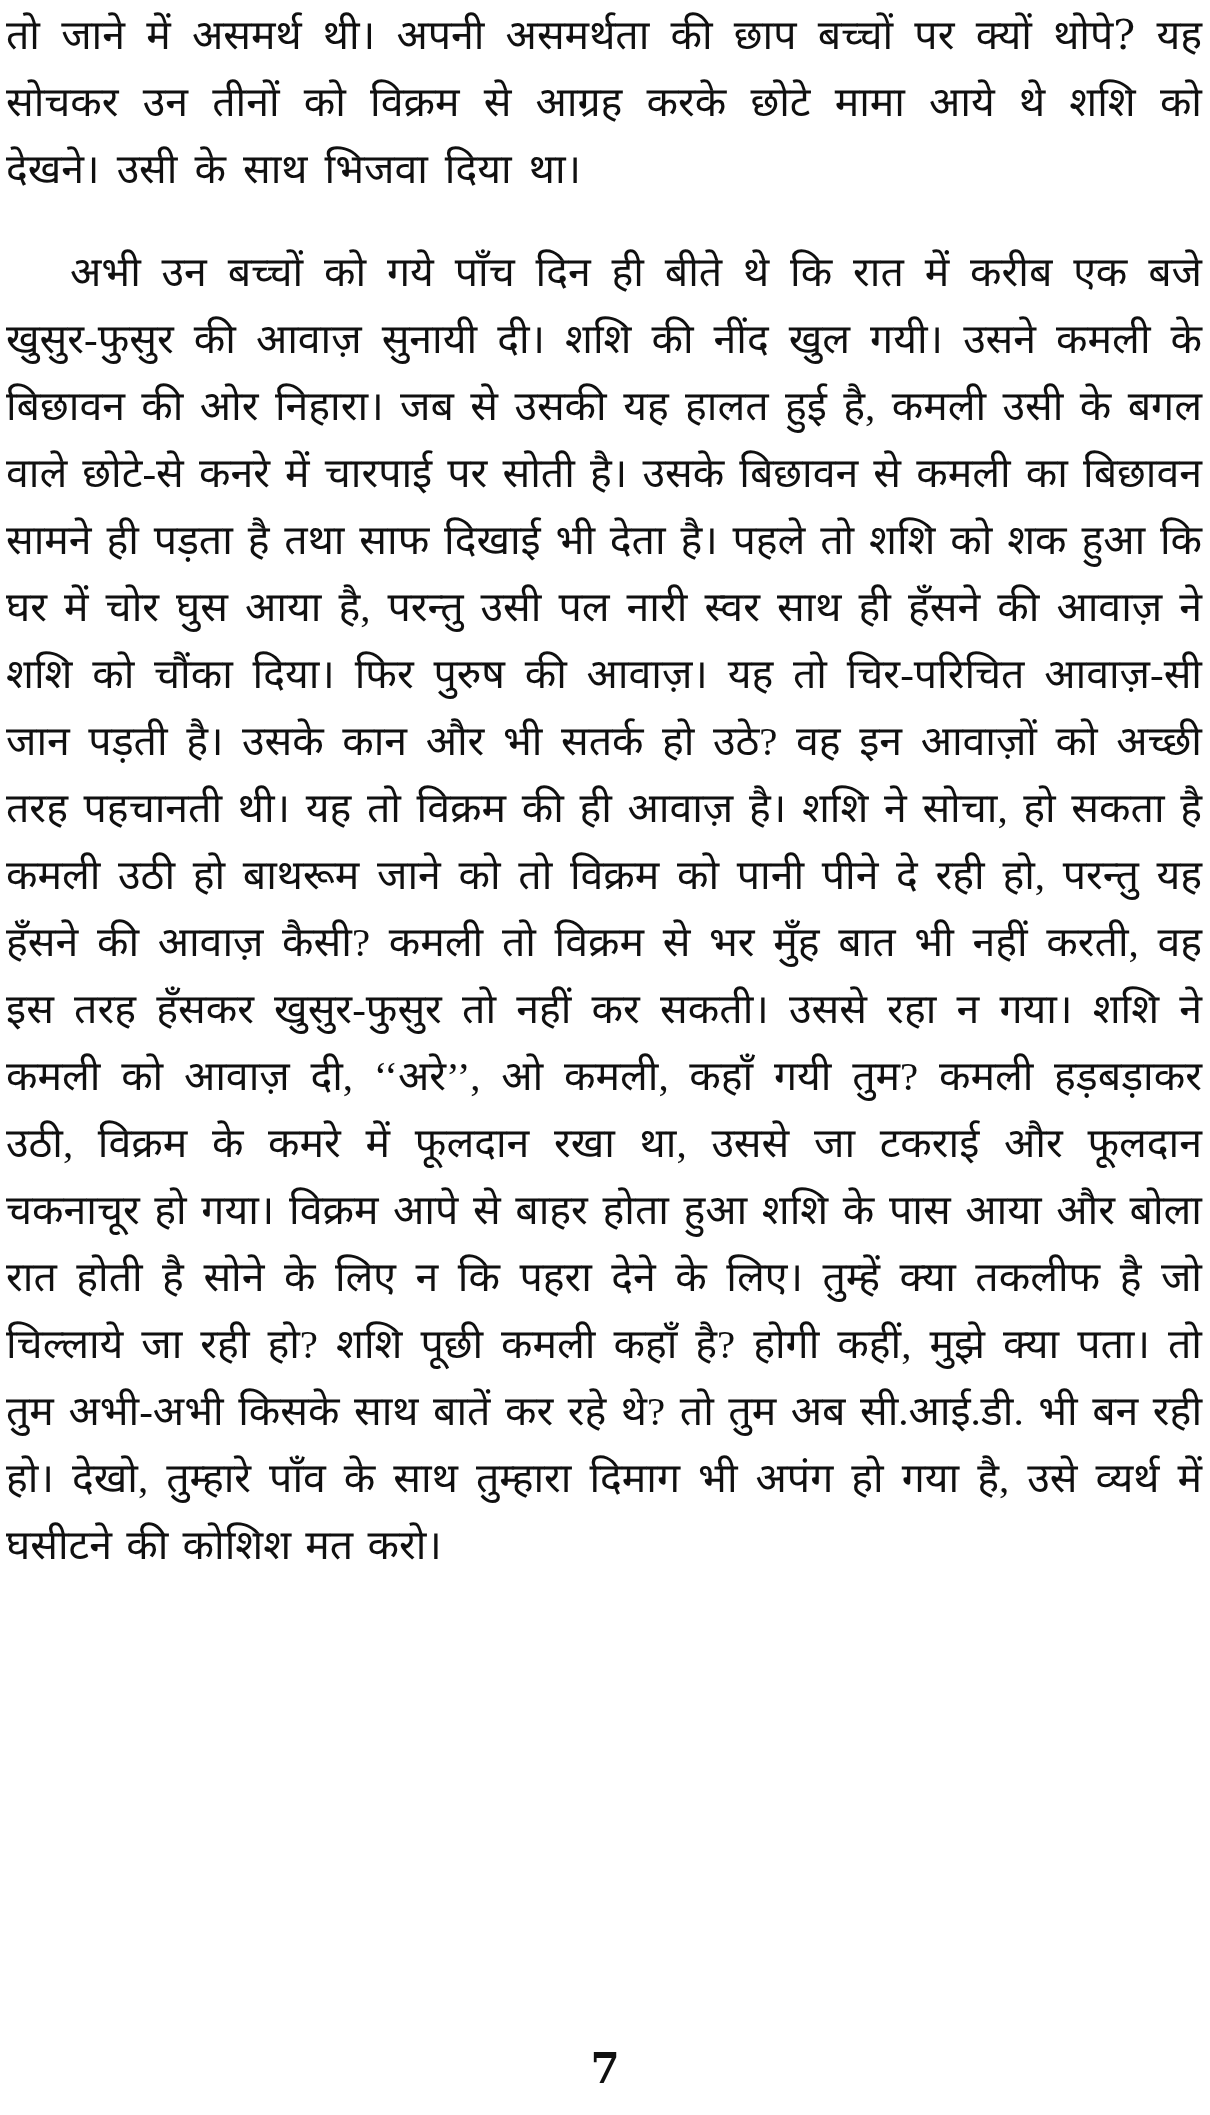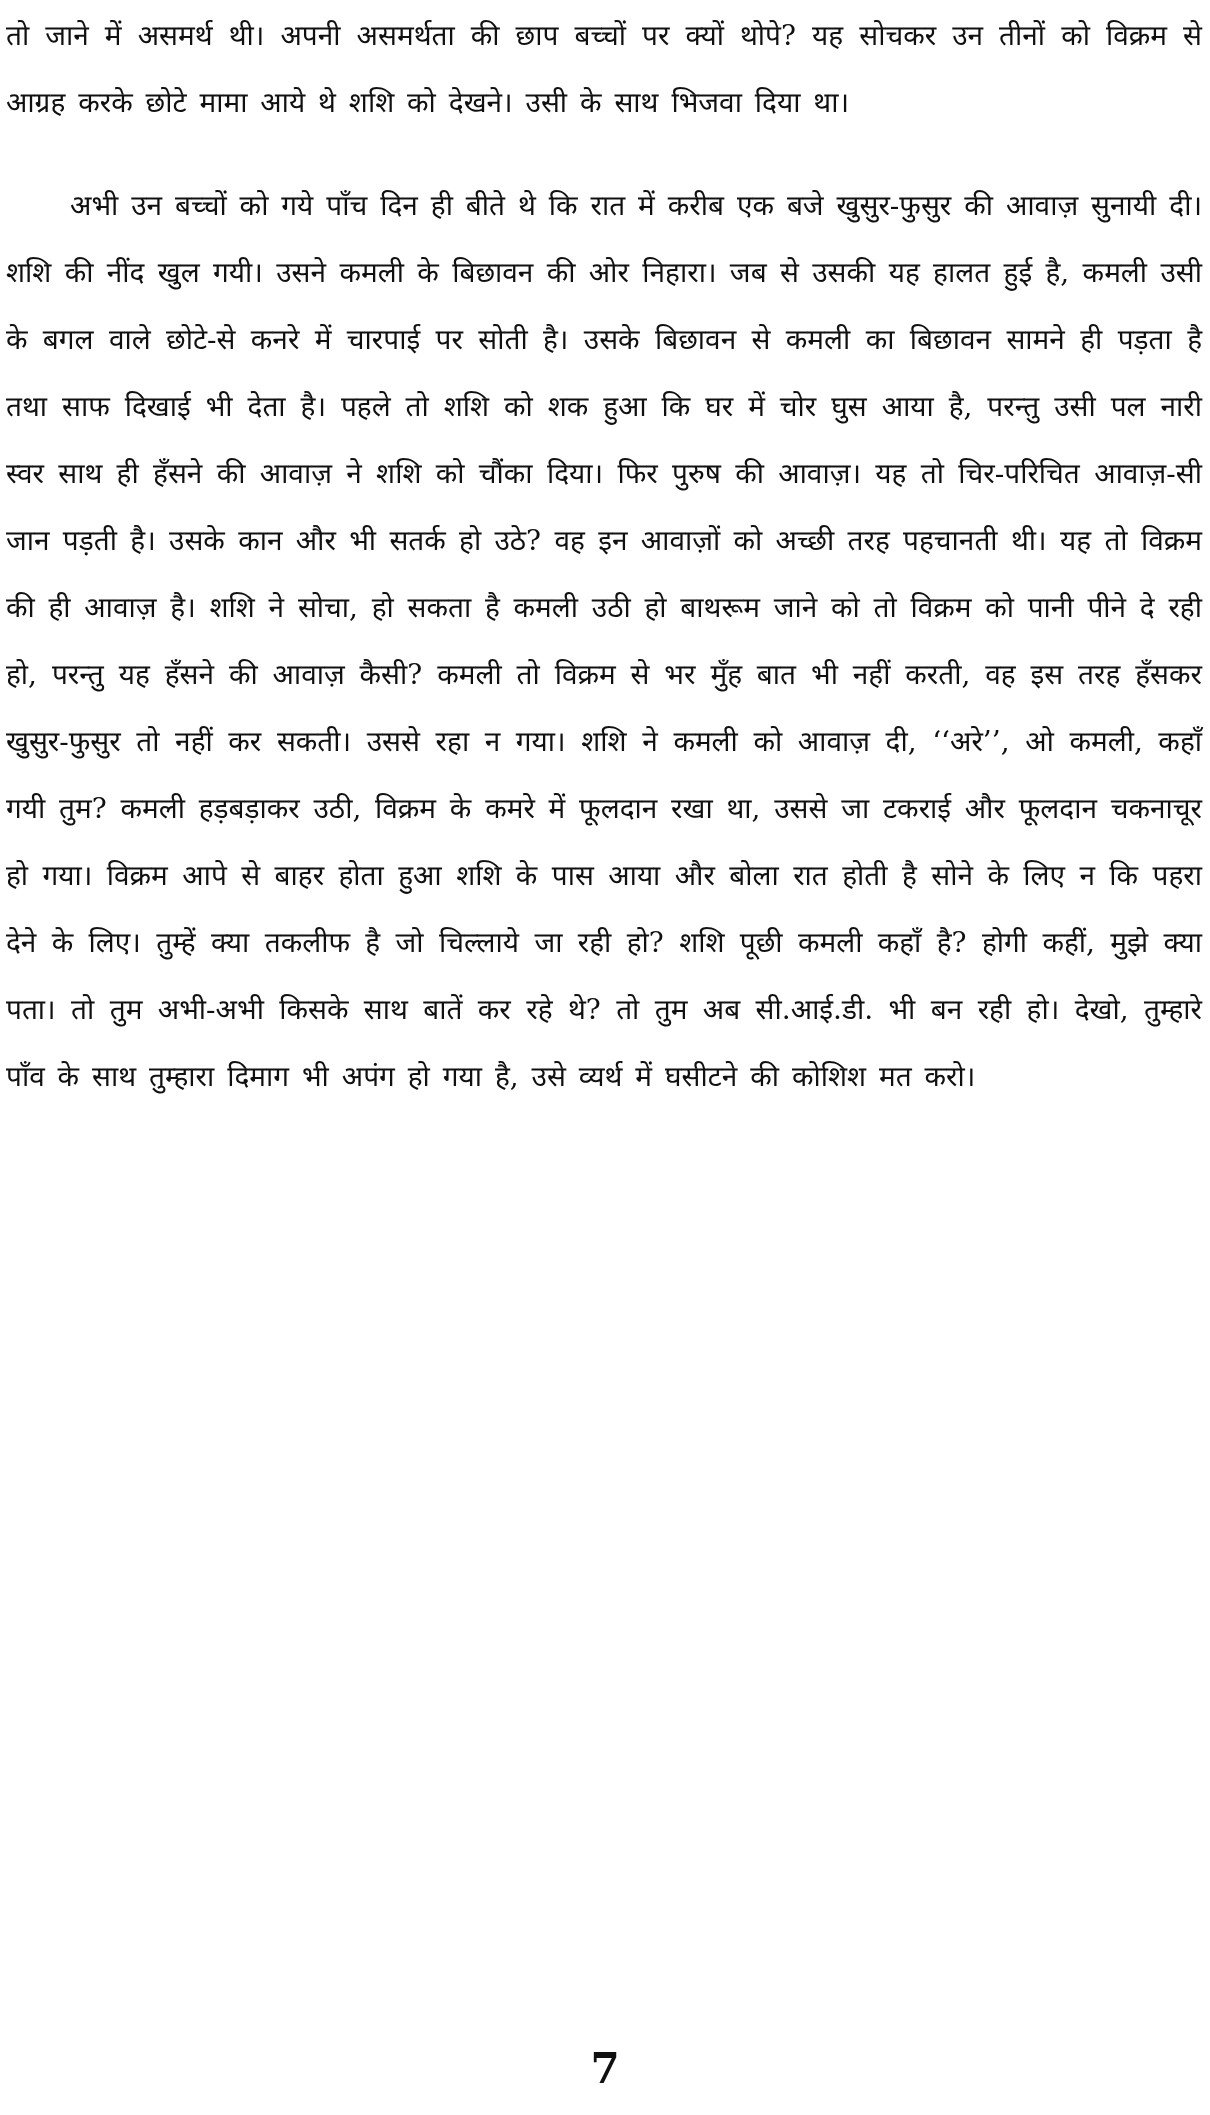--- a/index.html
+++ b/index.html
@@ -23,29 +23,30 @@
     height: 2115px;
     background: #ffffff;
   }
   .page-text {
     padding: 2px 8px 0 6px;
     box-sizing: border-box;
     width: 100%;
   }
   .para {
     margin: 0;
-    font-size: 28px;
+    font-size: 41px;
     line-height: 67px;
     text-align: justify;
     letter-spacing: 0px;
     word-spacing: 4px;
   }
   .para.indent {
     text-indent: 64px;
     margin-top: 36px;
+    font-family: Liberation Serif, serif;
   }
   .page-number {
     position: absolute;
     bottom: 22px;
     left: 0;
     width: 100%;
     text-align: center;
     font-size: 42px;
     font-weight: bold;
     color: #101010;

